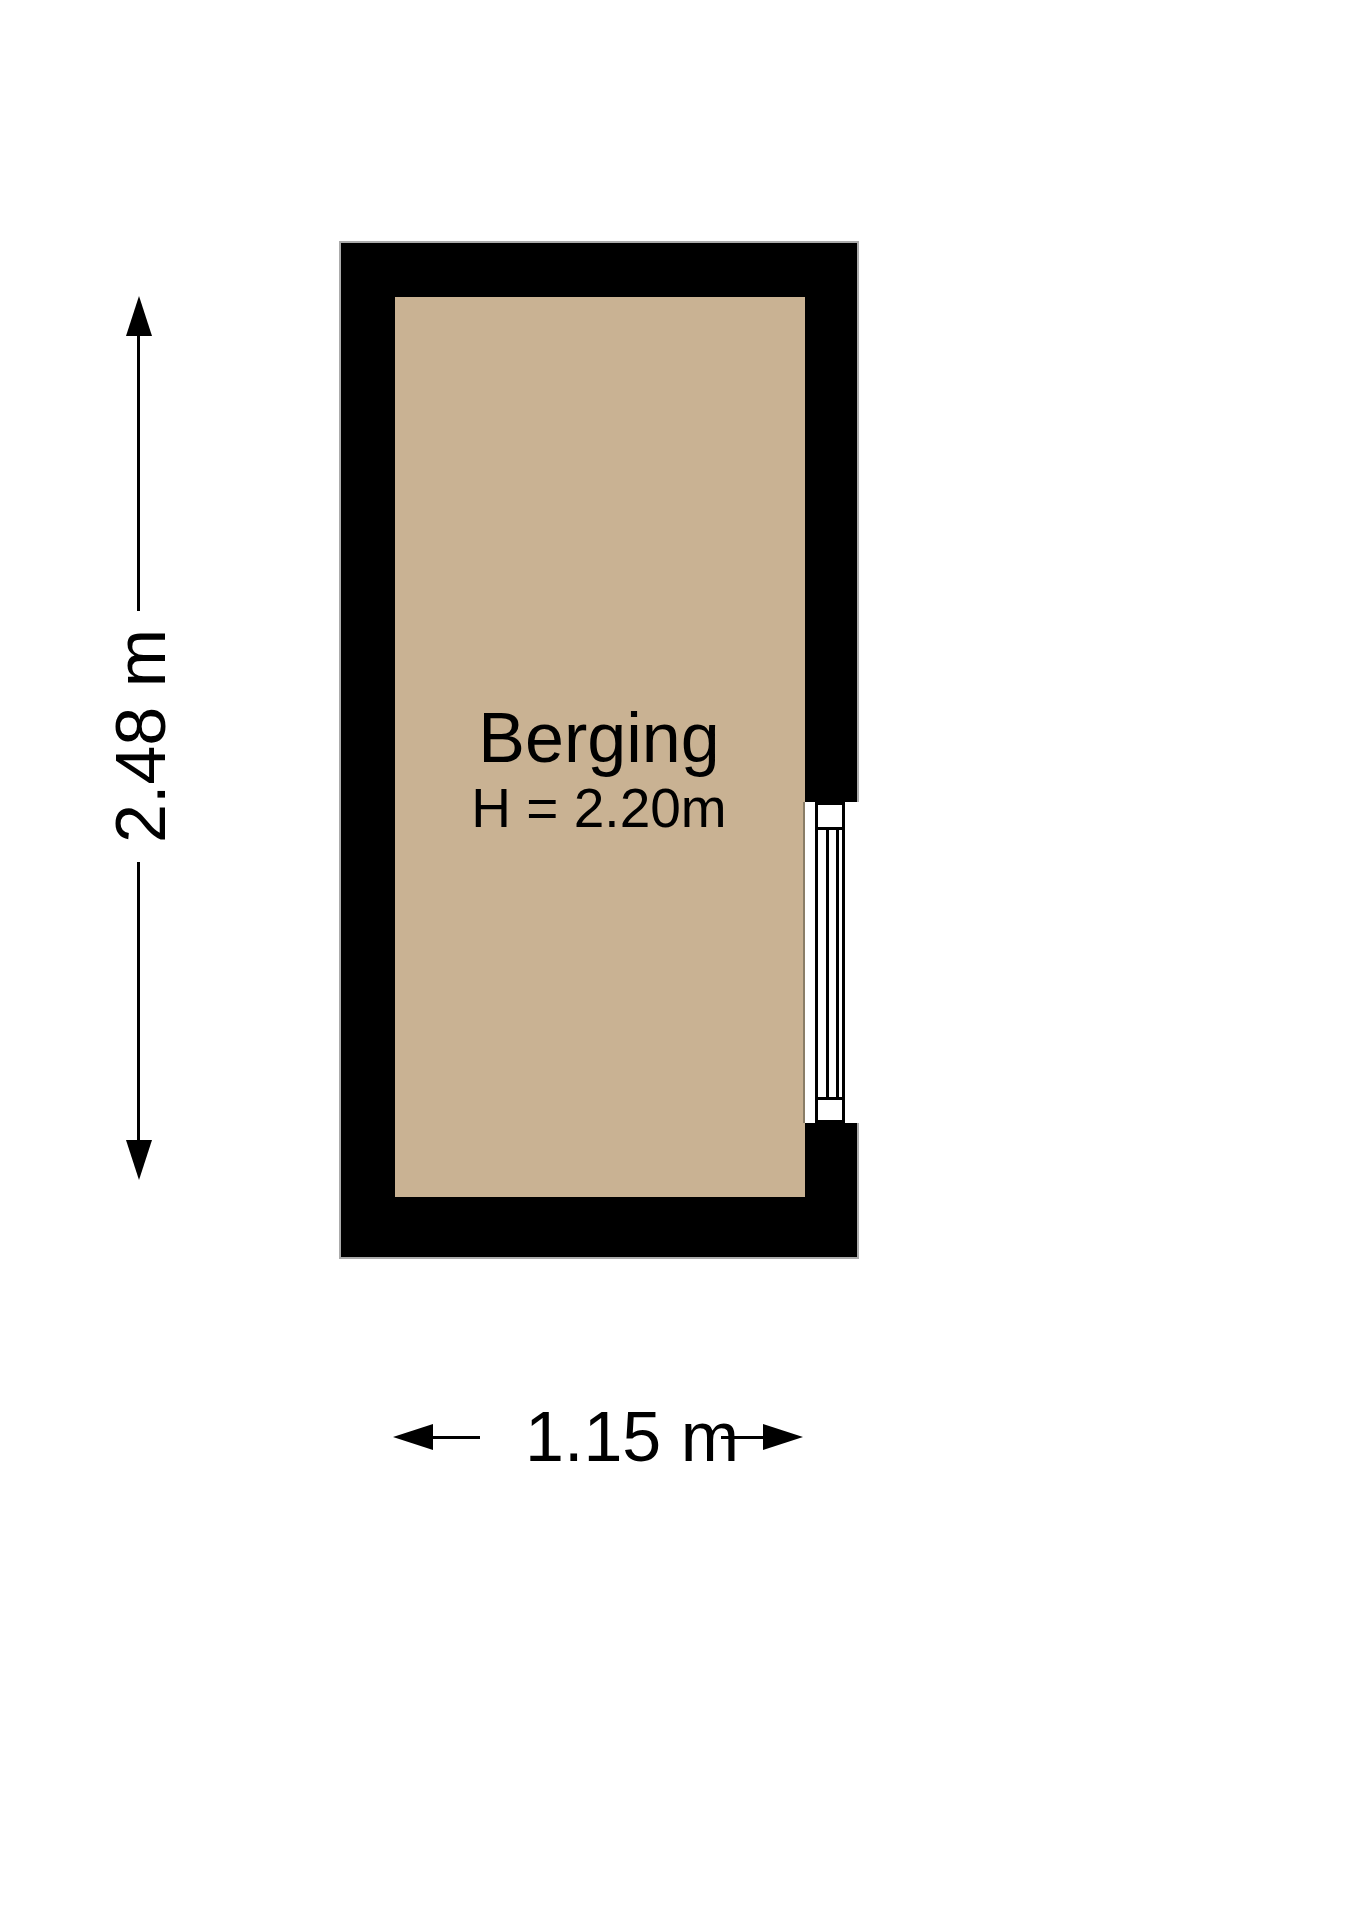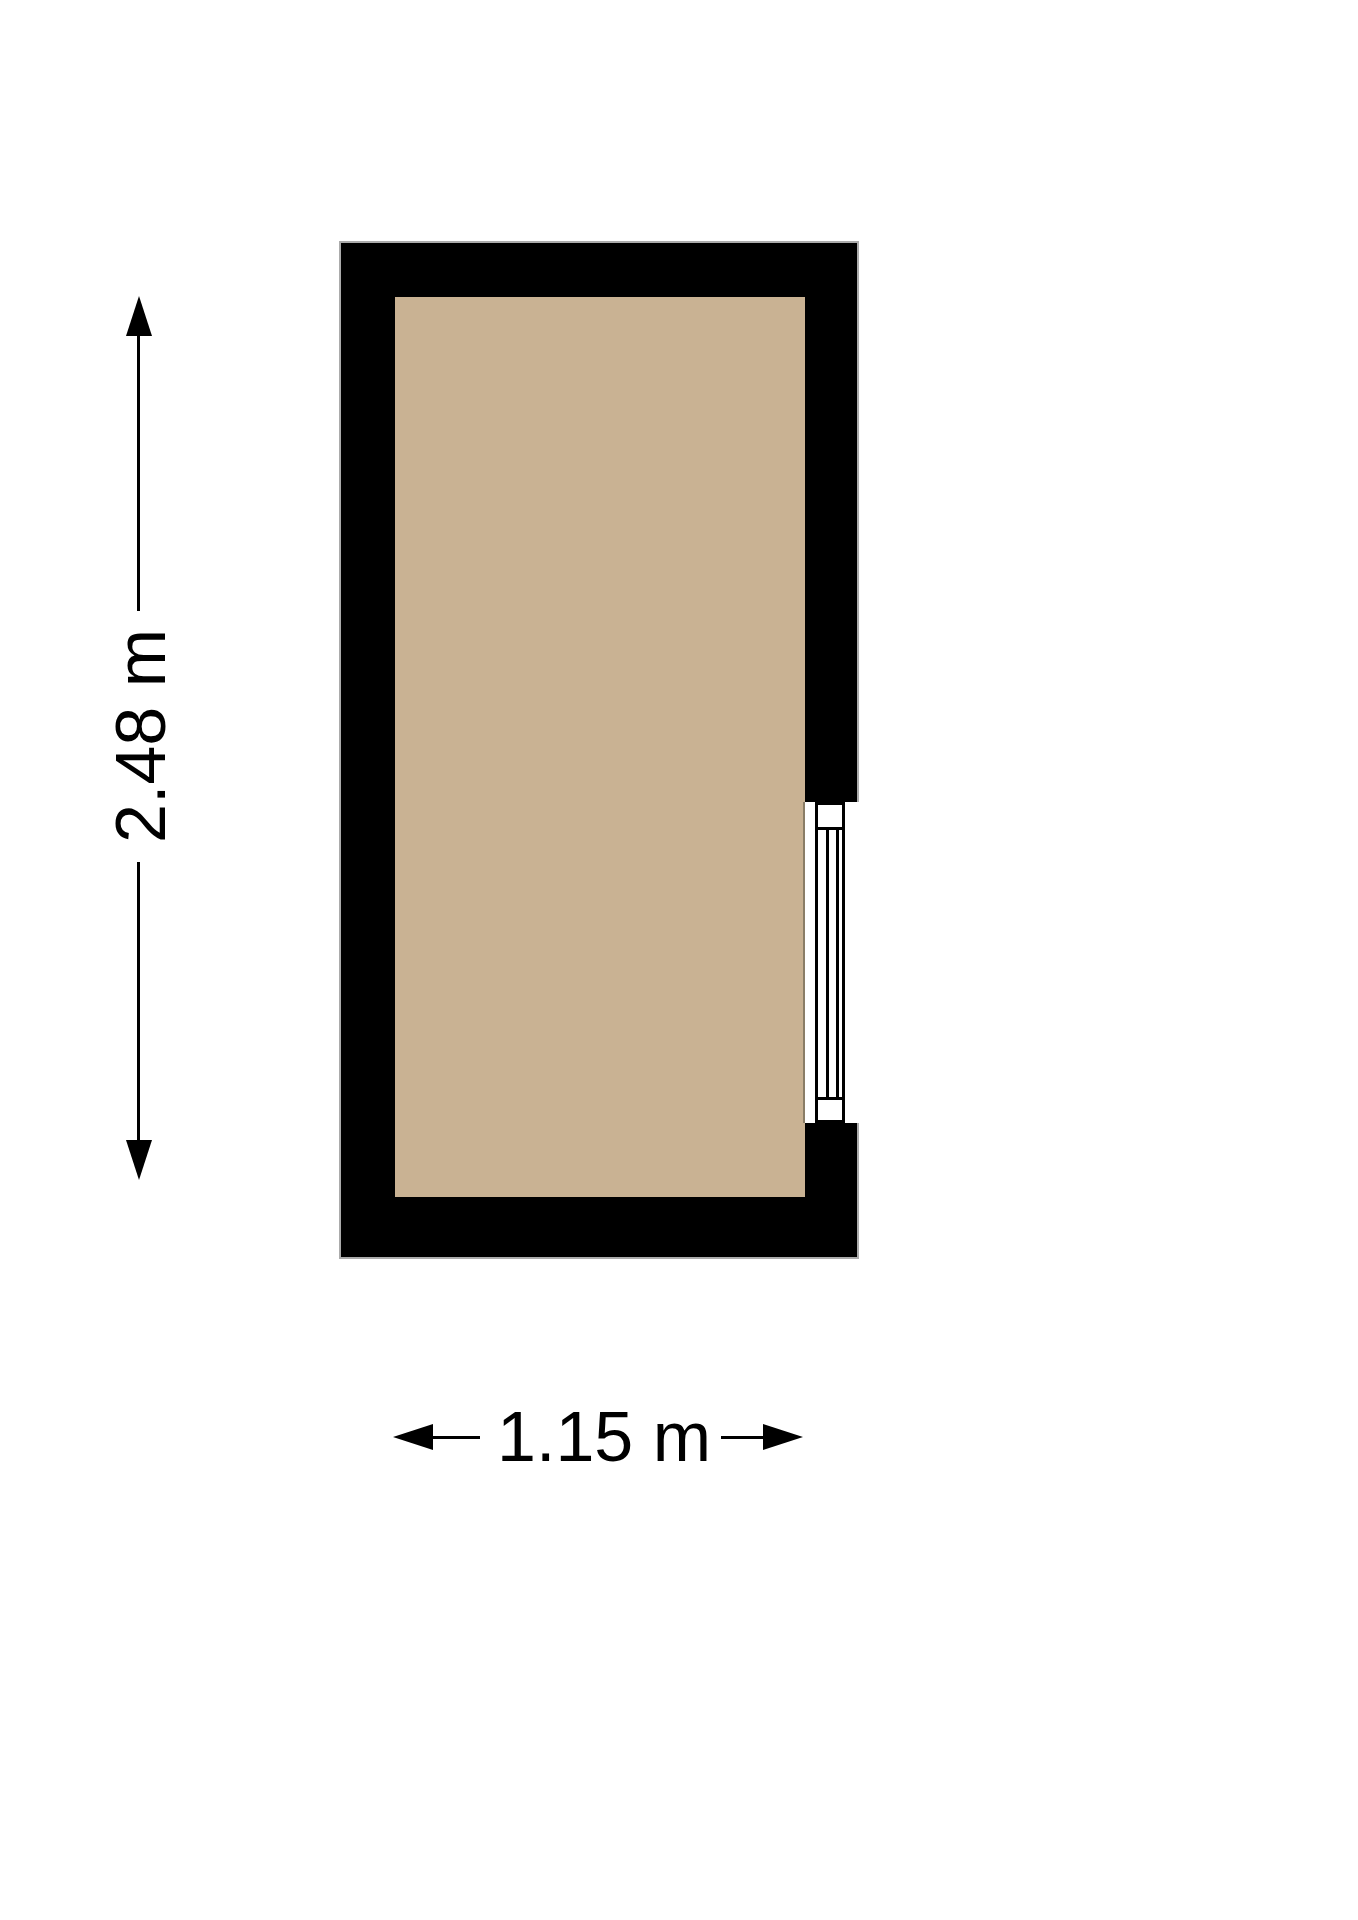--- a/index.html
+++ b/index.html
@@ -77,21 +77,21 @@
     border-right: 40px solid #000;
   }
   .arrow-right {
     left: 763px; top: 1424px; width: 0; height: 0;
     border-top: 13px solid transparent; border-bottom: 13px solid transparent;
     border-left: 40px solid #000;
   }
   .hline-left  { left: 432px; top: 1436px; width: 48px; }
   .hline-right { left: 721px; top: 1436px; width: 45px; }
   .h-dim-label {
-    left: 604px; top: 1437px;
+    left: 632px; top: 1437px;
     transform: translate(-50%, -50%);
     font-size: 70px; white-space: nowrap;
   }
 
   
   .disclaimer {
     left: 0; top: 1551px; width: 1358px;
     text-align: center;
     font-size: 50px; line-height: 63px;
   }
@@ -106,20 +106,24 @@
   <div class="abs wall-opening"></div>
   <div class="abs floor-edge-line"></div>
 
   <div class="abs window-symbol">
     <div class="abs window-cap-top"></div>
     <div class="abs window-glass-line-1"></div>
     <div class="abs window-glass-line-2"></div>
     <div class="abs window-cap-bottom"></div>
   </div>
 
+  <div class="abs room-label">
+    <div class="room-name">Berging</div>
+    <div class="room-height">H = 2.20m</div>
+  </div>
 
   <div>
     <div class="abs arrow-up"></div>
     <div class="abs dim-line-v vline-top"></div>
     <div class="abs v-dim-label">2.48 m</div>
     <div class="abs dim-line-v vline-bottom"></div>
     <div class="abs arrow-down"></div>
   </div>
 
   <div>

